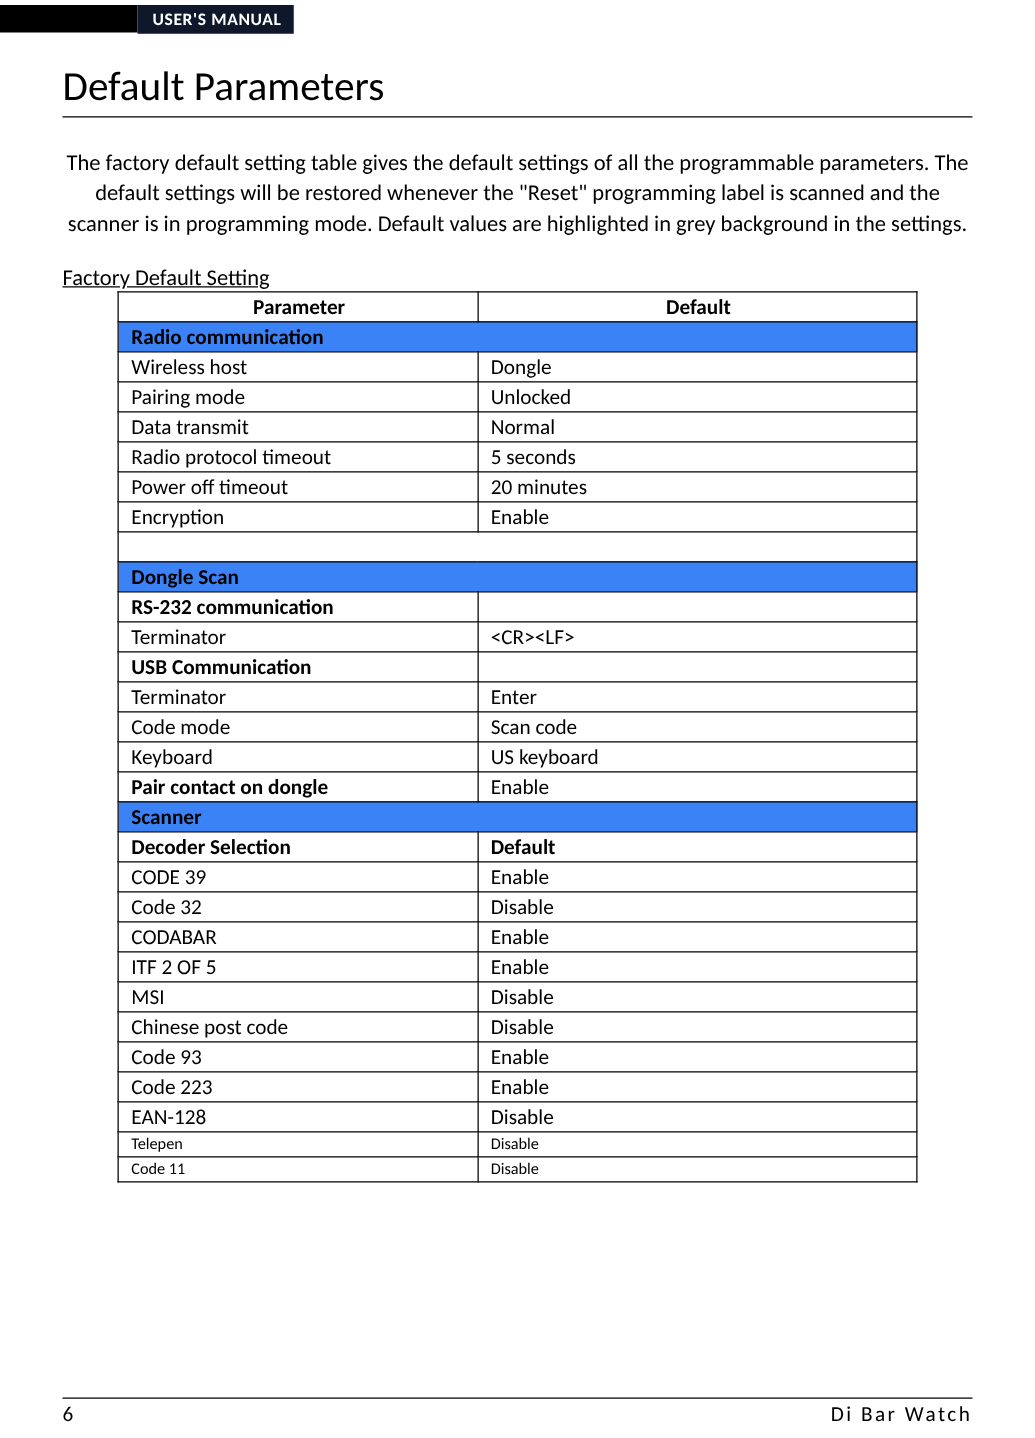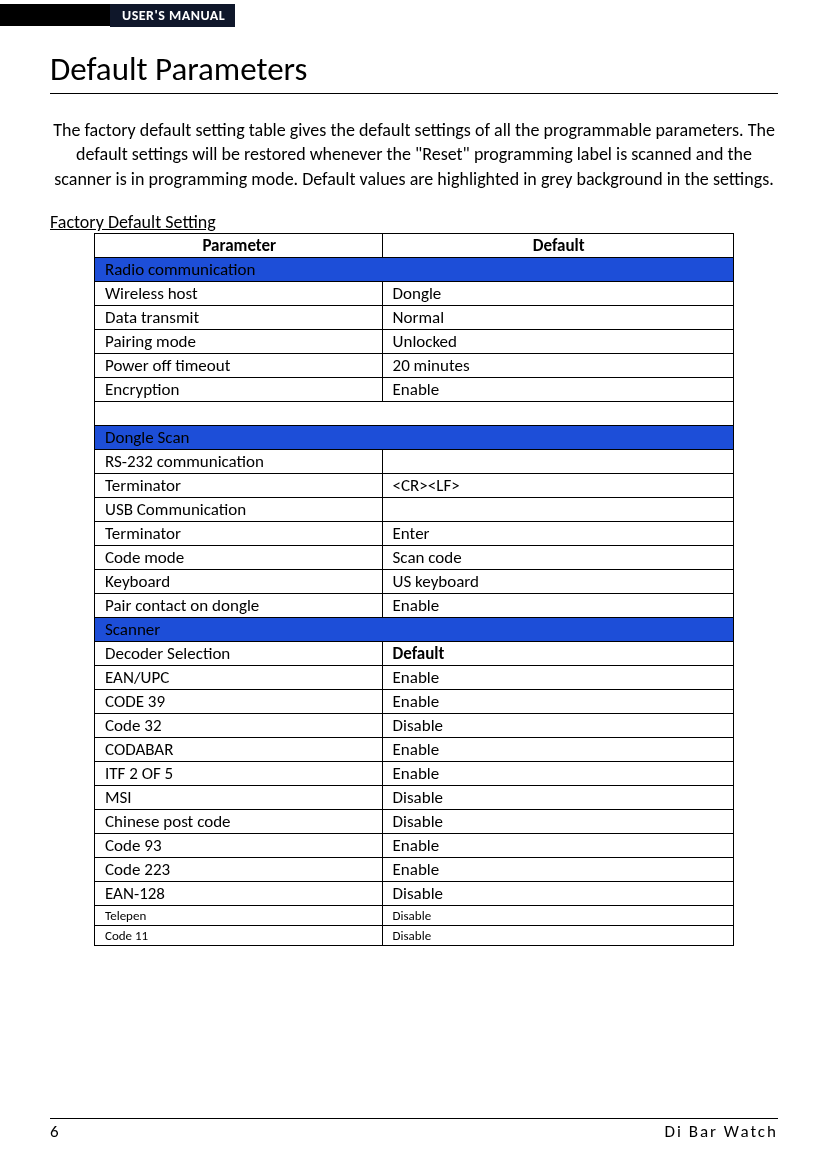--- a/index.html
+++ b/index.html
@@ -67,24 +67,24 @@
     padding: 1px 8px 1px 10px;
     text-align: left;
     vertical-align: middle;
     height: 23px;
   }
   th {
     font-weight: bold;
     text-align: center;
   }
   .section-row td {
-    background: #1d4ed8;
-    font-weight: normal;
-  }
-  .bold-param { font-weight: normal; }
+    background: #3b82f6;
+    font-weight: bold;
+  }
+  .bold-param { font-weight: bold; }
   .empty-row td { height: 22px; }
   .small-row td { font-size: 13px; height:20px; padding-top:0; padding-bottom:0; }
   .footer {
     position: absolute;
     bottom: 8px;
     left: 0;
     right: 0;
     border-top: 1px solid #000;
     margin: 0 50px;
     padding-top: 2px;
@@ -122,26 +122,30 @@
     </thead>
     <tbody id="table-body">
         <tr class="section-row">
           <td colspan="2">Radio communication</td>
         </tr>
         <tr>
           <td class="param">Wireless host</td>
           <td class="default">Dongle</td>
         </tr>
         <tr>
+          <td class="param">Pairing mode</td>
+          <td class="default">Unlocked</td>
+        </tr>
+        <tr>
           <td class="param">Data transmit</td>
           <td class="default">Normal</td>
         </tr>
         <tr>
-          <td class="param">Pairing mode</td>
-          <td class="default">Unlocked</td>
+          <td class="param">Radio protocol timeout</td>
+          <td class="default">5 seconds</td>
         </tr>
         <tr>
           <td class="param">Power off timeout</td>
           <td class="default">20 minutes</td>
         </tr>
         <tr>
           <td class="param">Encryption</td>
           <td class="default">Enable</td>
         </tr>
         <tr class="empty-row">
@@ -177,24 +181,20 @@
         <tr>
           <td class="param bold-param">Pair contact on dongle</td>
           <td class="default">Enable</td>
         </tr>
         <tr class="section-row">
           <td colspan="2">Scanner</td>
         </tr>
         <tr>
           <td class="param bold-param">Decoder Selection</td>
           <td class="default" style="font-weight: bold;">Default</td>
-        </tr>
-        <tr>
-          <td class="param">EAN/UPC</td>
-          <td class="default">Enable</td>
         </tr>
         <tr>
           <td class="param">CODE 39</td>
           <td class="default">Enable</td>
         </tr>
         <tr>
           <td class="param">Code 32</td>
           <td class="default">Disable</td>
         </tr>
         <tr>

